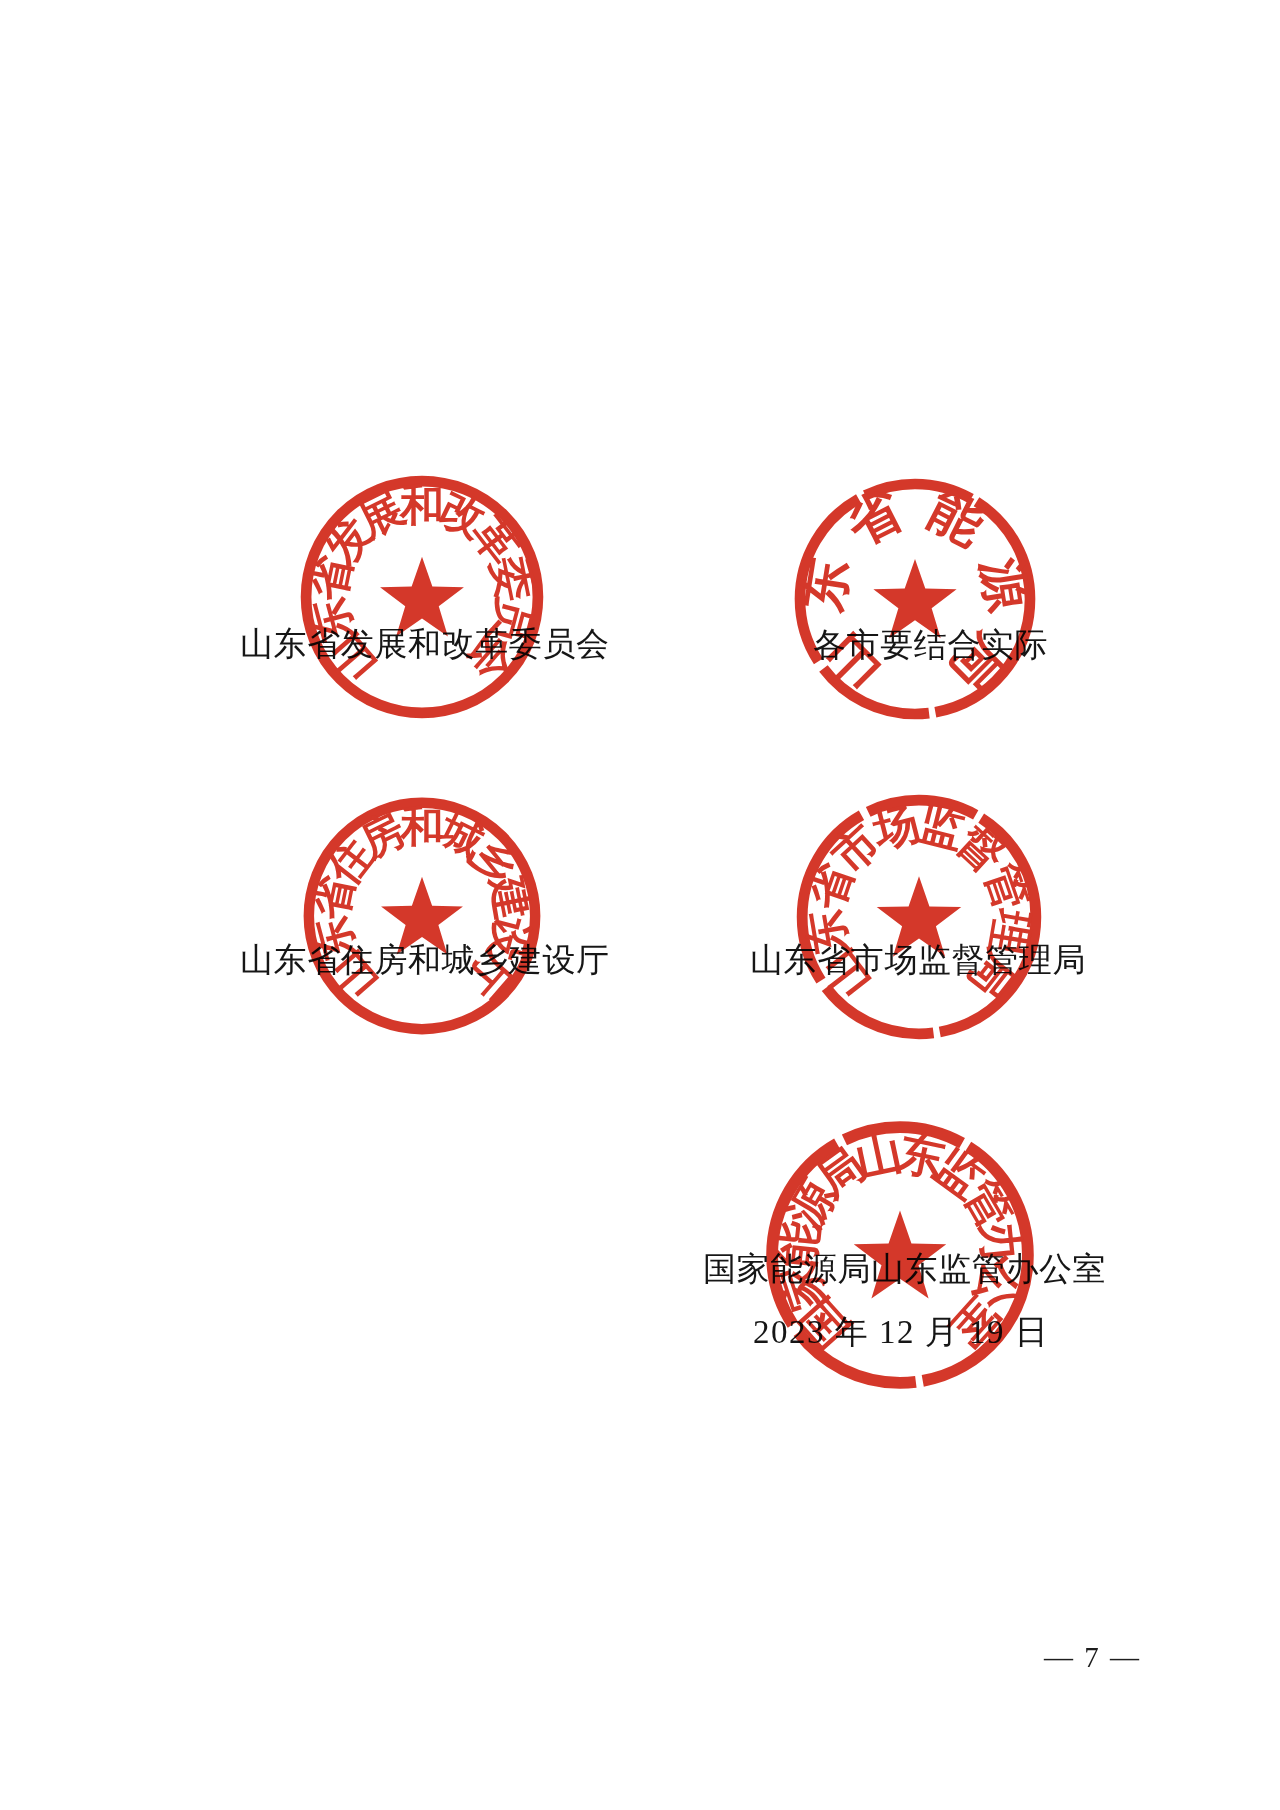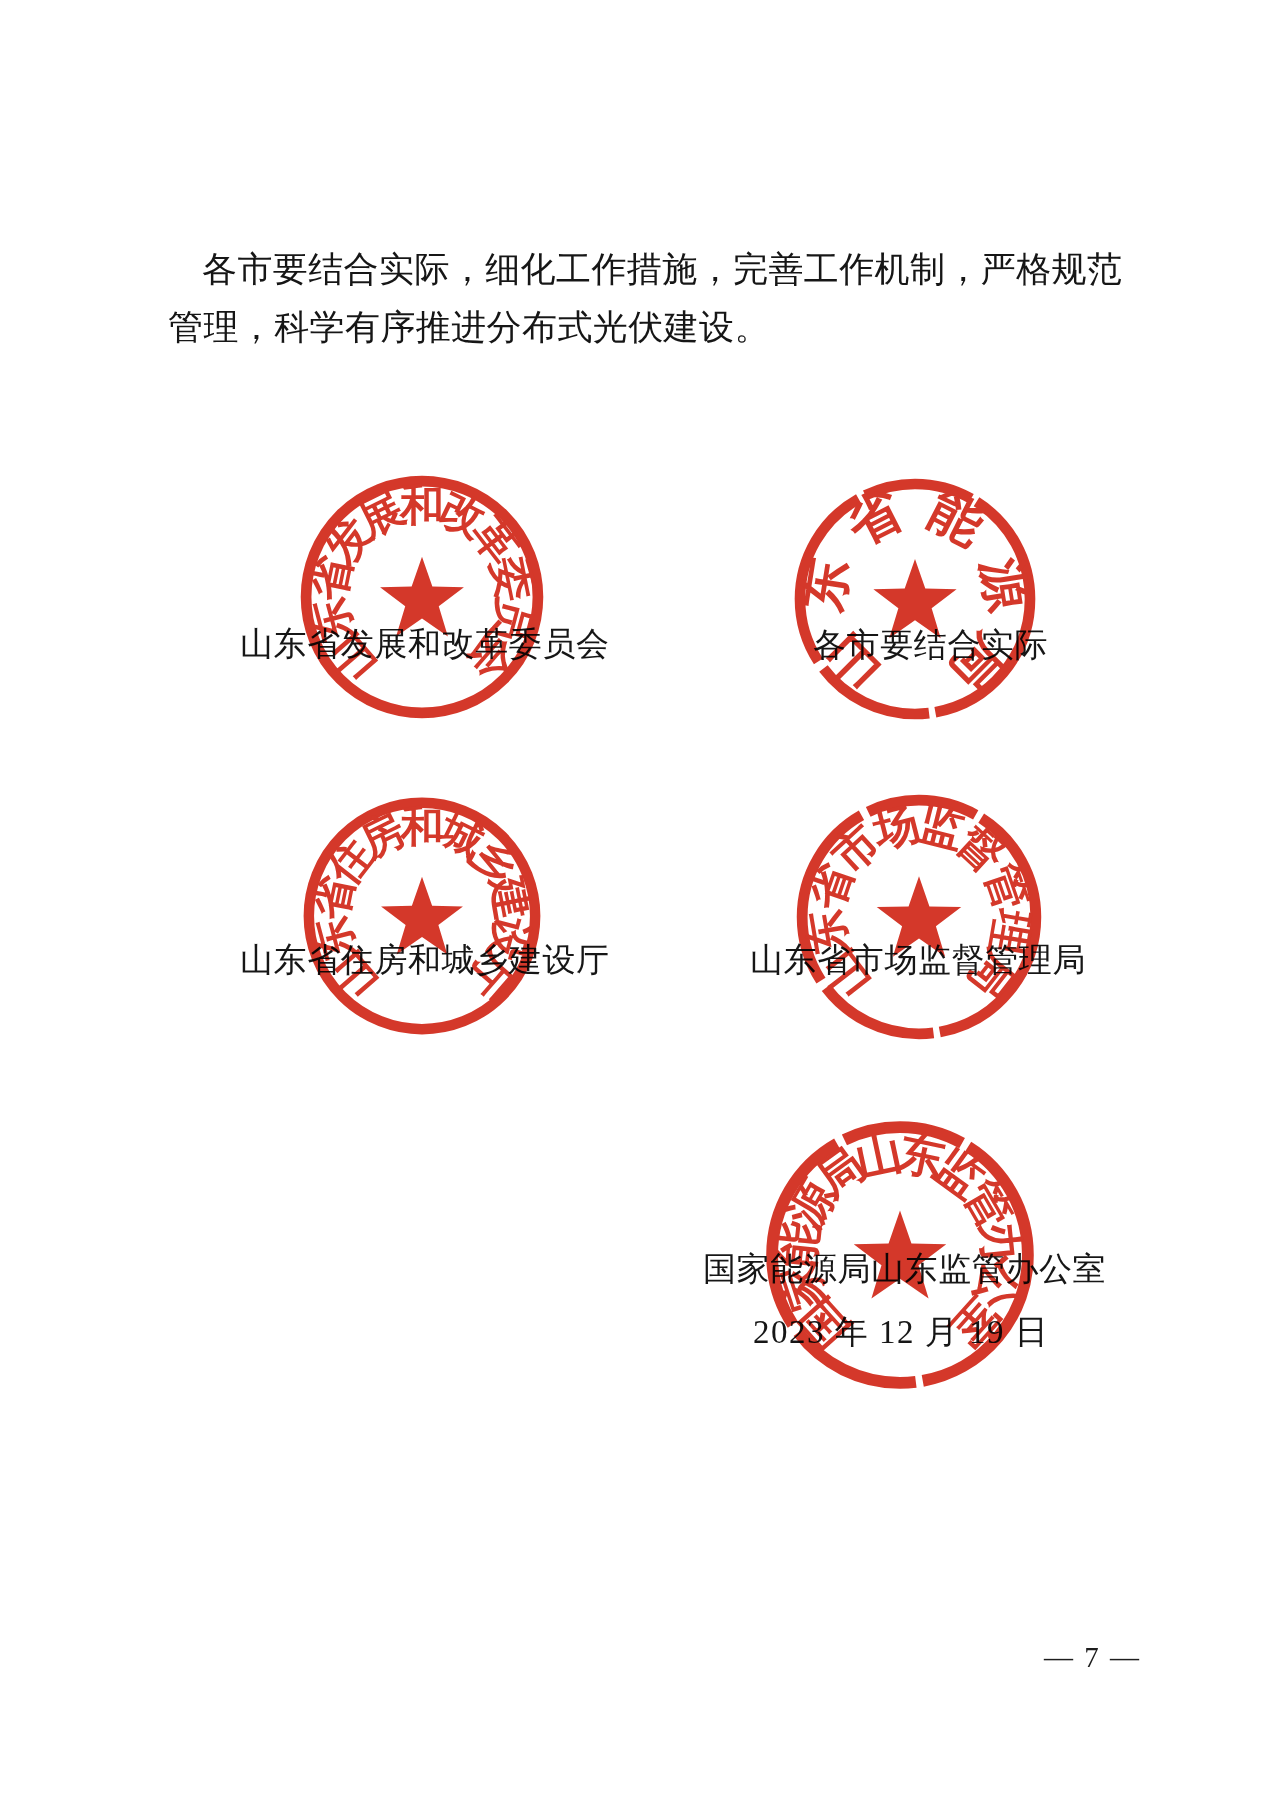--- a/index.html
+++ b/index.html
@@ -27,22 +27,20 @@
     mix-blend-mode:multiply;
     opacity:0.94;
   }
   .seal svg { display:block; width:100%; height:100%; }
 </style>
 </head>
 <body>
 
 <div class="page">
 
-  <div class="txt para-line" style="left:202px; top:246px;">各市要结合实际，细化工作措施，完善工作机制，严格规范</div>
-  <div class="txt para-line" style="left:168px; top:304px;">管理，科学有序推进分布式光伏建设。</div>
 
   <div class="txt sig-label" style="left:240px; top:622px;">山东省发展和改革委员会</div>
   <div class="txt sig-label" style="left:813px; top:623px;">各市要结合实际</div>
   <div class="txt sig-label" style="left:240px; top:938px;">山东省住房和城乡建设厅</div>
   <div class="txt sig-label" style="left:750px; top:938px;">山东省市场监督管理局</div>
   <div class="txt sig-label" style="left:703px; top:1247px;">国家能源局山东监管办公室</div>
 
   <div class="txt date-line" style="left:753px; top:1310px;">2023 年 12 月 19 日</div>
 
   <div class="txt pageno" style="left:1044px; top:1641px;">— 7 —</div>

